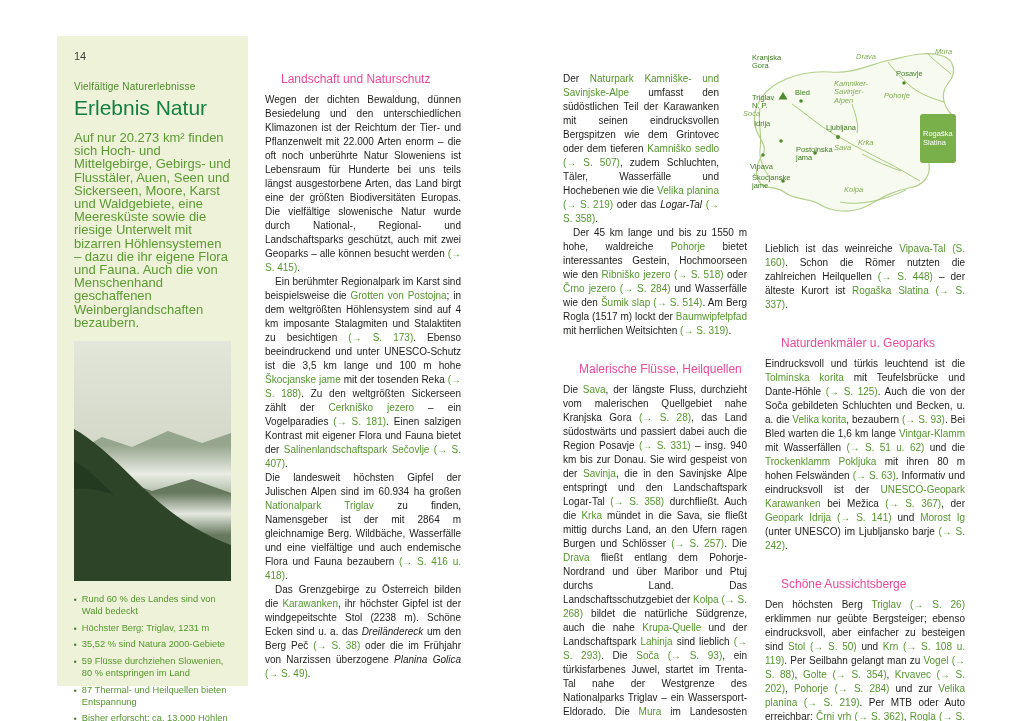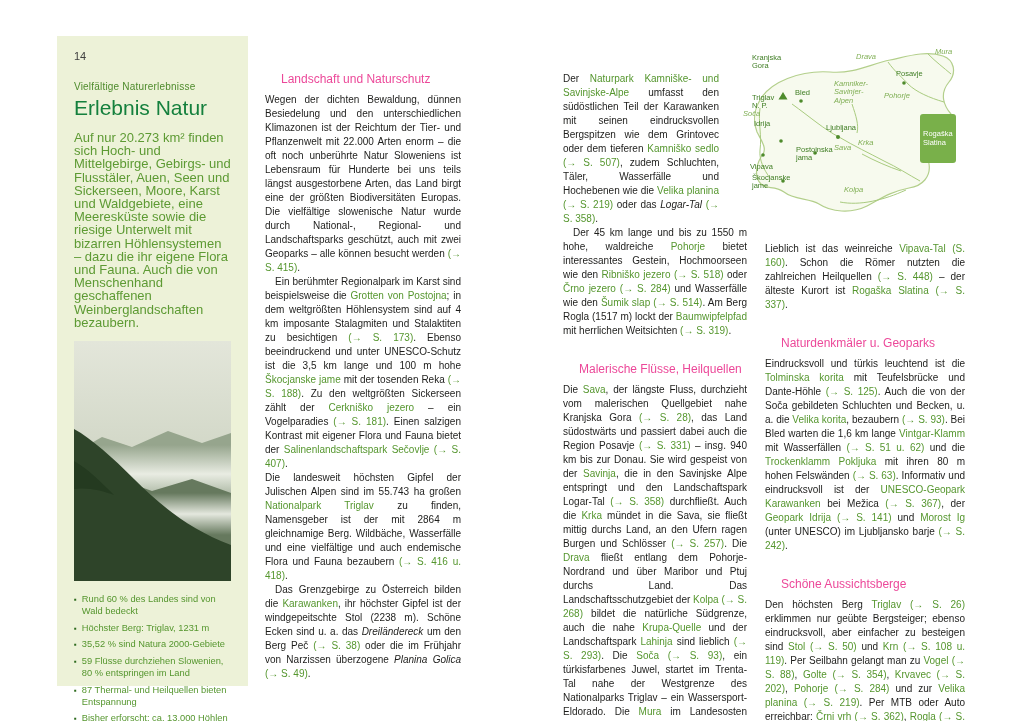--- a/index.html
+++ b/index.html
@@ -99,21 +99,21 @@
           <span class="bullet">▪</span>
           <span>Bisher erforscht: ca. 13.000 Höhlen</span>
         </div>
     </div>
   </aside>
 
   <section class="col col1">
     <h2 class="h">Landschaft und Naturschutz</h2>
     <p class="body-p"><span>Wegen der dichten Bewaldung, dünnen Besiedelung und den unterschiedlichen Klimazonen ist der Reichtum der Tier- und Pflanzenwelt mit 22.000 Arten enorm – die oft noch unberührte Natur Sloweniens ist Lebensraum für Hunderte bei uns teils längst ausgestorbene Arten, das Land birgt eine der größten Biodiversitäten Europas. Die vielfältige slowenische Natur wurde durch National-, Regional- und Landschaftsparks geschützt, auch mit zwei Geoparks – alle können besucht werden </span><span class="g">(→ S. 415)</span><span>.</span></p>
     <p class="body-p indent"><span>Ein berühmter Regionalpark im Karst sind beispielsweise die </span><span class="g">Grotten von Postojna</span><span>; in dem weltgrößten Höhlensystem sind auf 4 km imposante Stalagmiten und Stalaktiten zu besichtigen </span><span class="g">(→ S. 173)</span><span>. Ebenso beeindruckend und unter UNESCO-Schutz ist die 3,5 km lange und 100 m hohe </span><span class="g">Škocjanske jame</span><span> mit der tosenden Reka </span><span class="g">(→ S. 188)</span><span>. Zu den weltgrößten Sickerseen zählt der </span><span class="g">Cerkniško jezero</span><span> – ein Vogelparadies </span><span class="g">(→ S. 181)</span><span>. Einen salzigen Kontrast mit eigener Flora und Fauna bietet der </span><span class="g">Salinenlandschaftspark Sečovlje</span><span> </span><span class="g">(→ S. 407)</span><span>.</span></p>
-    <p class="body-p"><span>Die landesweit höchsten Gipfel der Julischen Alpen sind im 55.743 ha großen </span><span class="g">Nationalpark Triglav</span><span> zu finden, Namensgeber ist der mit 2864 m gleichnamige Berg. Wildbäche, Wasserfälle und eine vielfältige und auch endemische Flora und Fauna bezaubern </span><span class="g">(→ S. 416 u. 418)</span><span>.</span></p>
+    <p class="body-p"><span>Die landesweit höchsten Gipfel der Julischen Alpen sind im 60.934 ha großen </span><span class="g">Nationalpark Triglav</span><span> zu finden, Namensgeber ist der mit 2864 m gleichnamige Berg. Wildbäche, Wasserfälle und eine vielfältige und auch endemische Flora und Fauna bezaubern </span><span class="g">(→ S. 416 u. 418)</span><span>.</span></p>
     <p class="body-p indent"><span>Das Grenzgebirge zu Österreich bilden die </span><span class="g">Karawanken</span><span>, ihr höchster Gipfel ist der windgepeitschte Stol (2238 m). Schöne Ecken sind u. a. das </span><span class="i">Dreiländereck</span><span> um den Berg Peč </span><span class="g">(→ S. 38)</span><span> oder die im Frühjahr von Narzissen überzogene </span><span class="i">Planina Golica</span><span> </span><span class="g">(→ S. 49)</span><span>.</span></p>
   </section>
 
   <section class="col col2">
     <p class="body-p narrow"><span>Der </span><span class="g">Naturpark Kamniške- und Savinjske-Alpe</span><span> umfasst den südöstlichen Teil der Karawanken mit seinen eindrucksvollen Bergspitzen wie dem Grintovec oder dem tieferen </span><span class="g">Kamniško sedlo</span><span> </span><span class="g">(→ S. 507)</span><span>, zudem Schluchten, Täler, Wasserfälle und Hochebenen wie die </span><span class="g">Velika planina</span><span> </span><span class="g">(→ S. 219)</span><span> oder das </span><span class="i">Logar-Tal</span><span> </span><span class="g">(→ S. 358)</span><span>.</span></p>
     <p class="body-p indent"><span>Der 45 km lange und bis zu 1550 m hohe, waldreiche </span><span class="g">Pohorje</span><span> bietet interessantes Gestein, Hochmoorseen wie den </span><span class="g">Ribniško jezero</span><span> </span><span class="g">(→ S. 518)</span><span> oder </span><span class="g">Črno jezero</span><span> </span><span class="g">(→ S. 284)</span><span> und Wasserfälle wie den </span><span class="g">Šumik slap</span><span> </span><span class="g">(→ S. 514)</span><span>. Am Berg Rogla (1517 m) lockt der </span><span class="g">Baumwipfelpfad</span><span> mit herrlichen Weitsichten </span><span class="g">(→ S. 319)</span><span>.</span></p>
     <h2 class="h mt">Malerische Flüsse, Heilquellen</h2>
     <p class="body-p"><span>Die </span><span class="g">Sava</span><span>, der längste Fluss, durchzieht vom malerischen Quellgebiet nahe Kranjska Gora </span><span class="g">(→ S. 28)</span><span>, das Land südostwärts und passiert dabei auch die Region Posavje </span><span class="g">(→ S. 331)</span><span> – insg. 940 km bis zur Donau. Sie wird gespeist von der </span><span class="g">Savinja</span><span>, die in den Savinjske Alpe entspringt und den Landschaftspark Logar-Tal </span><span class="g">(→ S. 358)</span><span> durchfließt. Auch die </span><span class="g">Krka</span><span> mündet in die Sava, sie fließt mittig durchs Land, an den Ufern ragen Burgen und Schlösser </span><span class="g">(→ S. 257)</span><span>. Die </span><span class="g">Drava</span><span> fließt entlang dem Pohorje-Nordrand und über Maribor und Ptuj durchs Land. Das Landschaftsschutzgebiet der </span><span class="g">Kolpa</span><span> </span><span class="g">(→ S. 268)</span><span> bildet die natürliche Südgrenze, auch die nahe </span><span class="g">Krupa-Quelle</span><span> und der Landschaftspark </span><span class="g">Lahinja</span><span> sind lieblich </span><span class="g">(→ S. 293)</span><span>. Die </span><span class="g">Soča</span><span> </span><span class="g">(→ S. 93)</span><span>, ein türkisfarbenes Juwel, startet im Trenta-Tal nahe der Westgrenze des Nationalparks Triglav – ein Wassersport-Eldorado. Die </span><span class="g">Mura</span><span> im Landesosten bildet wertvolle Auen, wo sich Wasservogelreservate befinden </span><span class="g">(→ S. 294)</span><span>.</span></p>
   </section>
 

